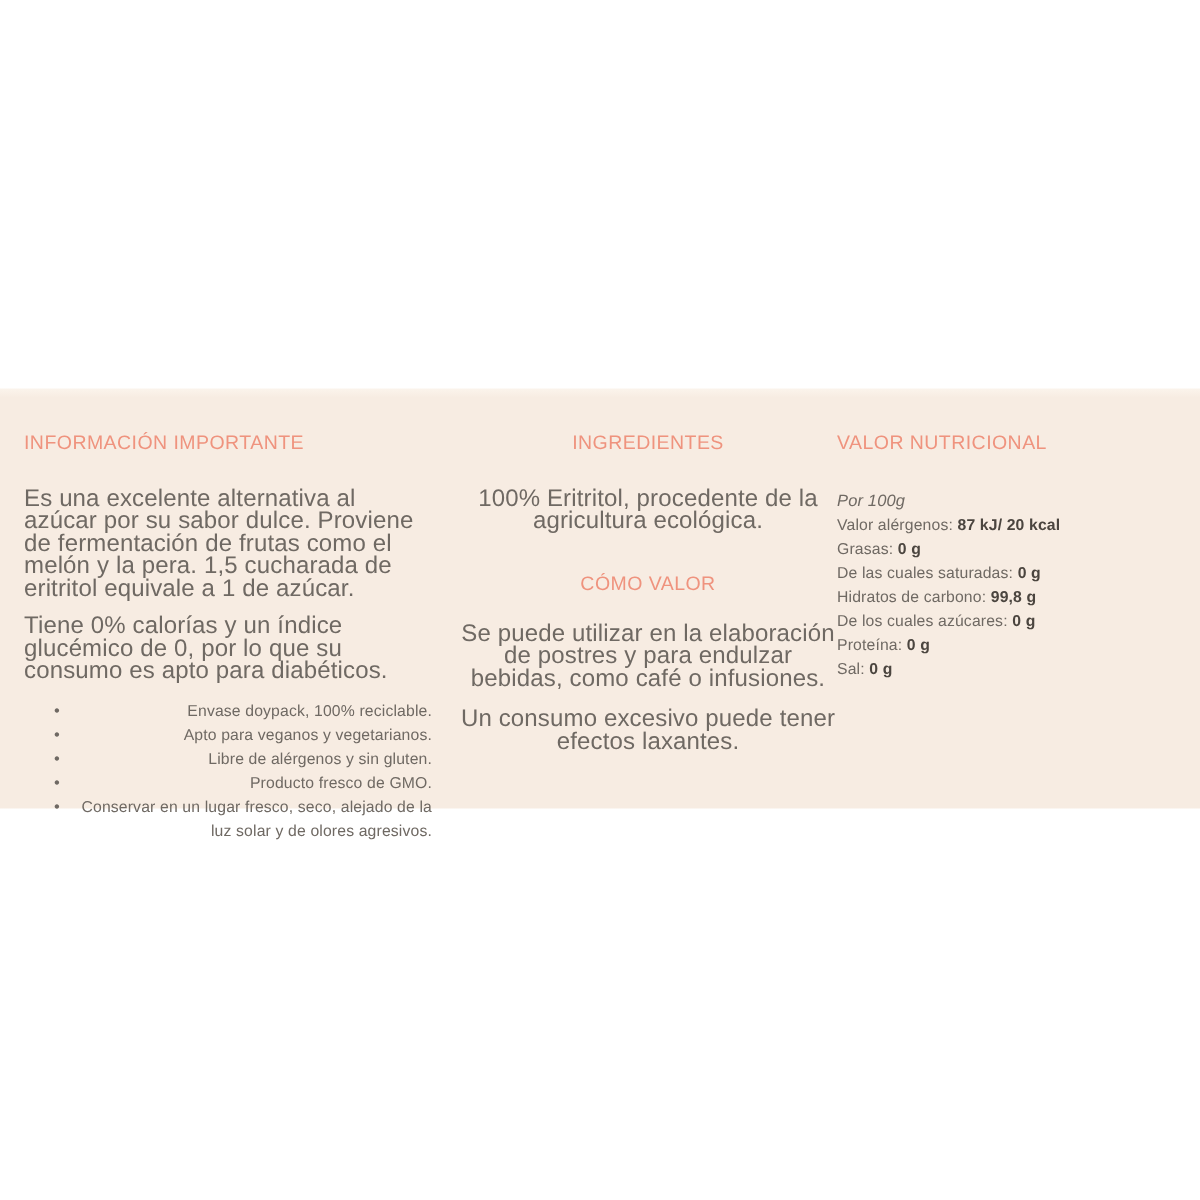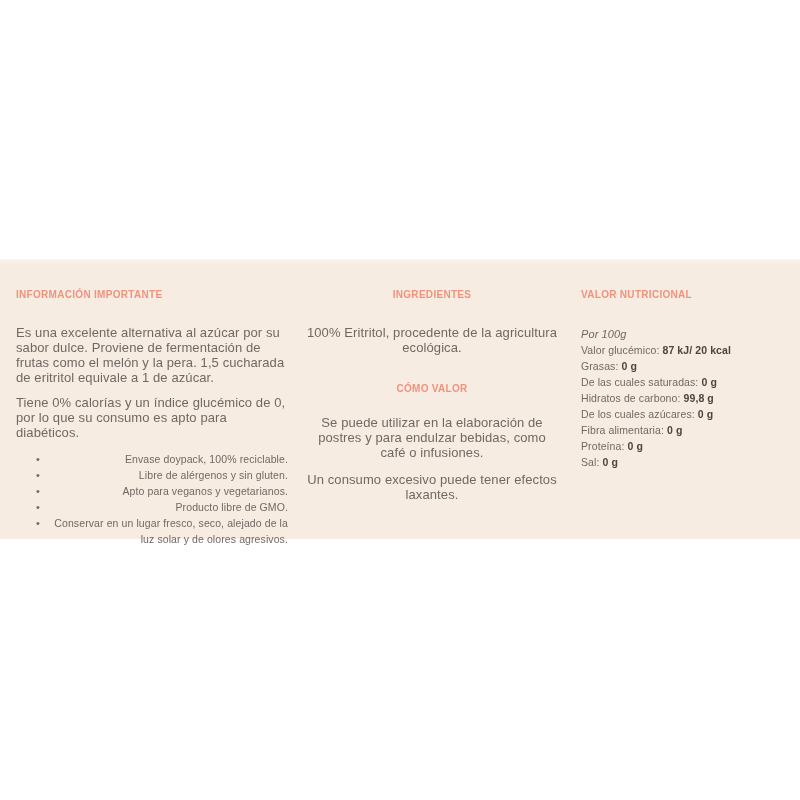--- a/index.html
+++ b/index.html
@@ -17,32 +17,32 @@
     background:linear-gradient(180deg,#fbf4ec 0px,#f7ece2 6px,#f7ece2 100%);
   }
   .columns{
     display:flex;
     padding:27px 0 0 16px;
     align-items:flex-start;
   }
   .col{color:#6f6963;}
   .col1{width:272px;}
   .col2{width:252px;margin-left:18px;text-align:center;}
-  .col3{width:200px;margin-left:23px;}
+  .col3{width:200px;}
   h3{
     margin:0;
-    font-size:10px;
+    font-size:13px;
     line-height:18px;
-    font-weight:bold;
+    font-weight:normal;
     color:#ef937e;
     letter-spacing:0.3px;
   }
   .col p{
     margin:0;
-    font-size:13px;
+    font-size:16px;
     line-height:15px;
     letter-spacing:0.1px;
   }
   .mt-head{margin-top:21px !important;}
   .col1 .p2{margin-top:10px !important;}
   .col2 .h2{margin-top:25px;}
   .col2 .p-after-h2{margin-top:17px !important;}
   .col2 .p2{margin-top:12px !important;}
   ul.bullets{
     margin:11px 0 0 0;
@@ -84,42 +84,41 @@
 
 <div class="band">
   <div class="columns">
 
     <section class="col col1">
       <h3>INFORMACIÓN IMPORTANTE</h3>
       <p class="mt-head">Es una excelente alternativa al azúcar por su sabor dulce. Proviene de fermentación de frutas como el melón y la pera. 1,5 cucharada de eritritol equivale a 1 de azúcar.</p>
       <p class="p2">Tiene 0% calorías y un índice glucémico de 0, por lo que su consumo es apto para diabéticos.</p>
       <ul class="bullets">
         <li>Envase doypack, 100% reciclable.</li>
+        <li>Apto para veganos y vegetarianos.</li>
         <li>Libre de alérgenos y sin gluten.</li>
-        <li>Apto para veganos y vegetarianos.</li>
-        <li>Producto libre de GMO.</li>
+        <li>Producto fresco de GMO.</li>
         <li>Conservar en un lugar fresco, seco, alejado de la luz solar y de olores agresivos.</li>
       </ul>
     </section>
 
     <section class="col col2">
       <h3>INGREDIENTES</h3>
       <p class="mt-head">100% Eritritol, procedente de la agricultura ecológica.</p>
       <h3 class="h2">CÓMO VALOR</h3>
       <p class="p-after-h2">Se puede utilizar en la elaboración de postres y para endulzar bebidas, como café o infusiones.</p>
       <p class="p2">Un consumo excesivo puede tener efectos laxantes.</p>
     </section>
 
     <section class="col col3">
       <h3>VALOR NUTRICIONAL</h3>
       <p class="per">Por 100g</p>
-      <div class="nrow"><span>Valor glucémico:</span> <b>87 kJ/ 20 kcal</b></div>
+      <div class="nrow"><span>Valor alérgenos:</span> <b>87 kJ/ 20 kcal</b></div>
       <div class="nrow"><span>Grasas:</span> <b>0 g</b></div>
       <div class="nrow"><span>De las cuales saturadas:</span> <b>0 g</b></div>
       <div class="nrow"><span>Hidratos de carbono:</span> <b>99,8 g</b></div>
       <div class="nrow"><span>De los cuales azúcares:</span> <b>0 g</b></div>
-      <div class="nrow"><span>Fibra alimentaria:</span> <b>0 g</b></div>
       <div class="nrow"><span>Proteína:</span> <b>0 g</b></div>
       <div class="nrow"><span>Sal:</span> <b>0 g</b></div>
     </section>
 
   </div>
 </div>
 
 </body></html>

